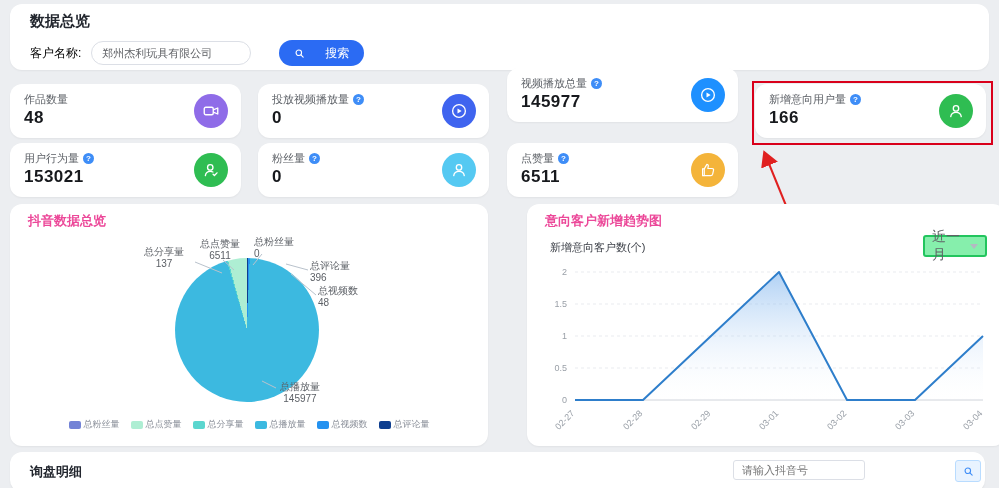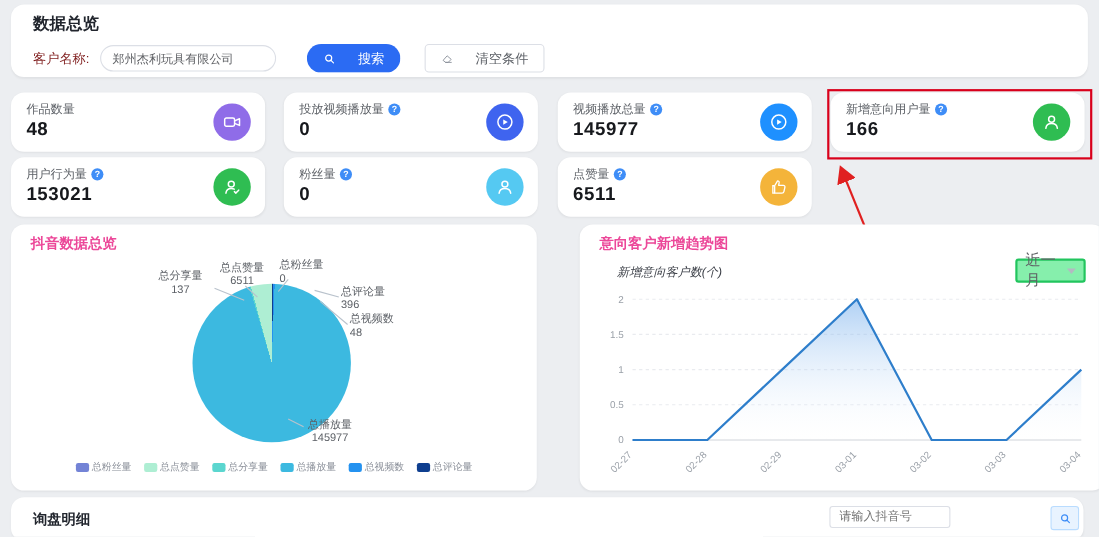--- a/index.html
+++ b/index.html
@@ -3,29 +3,29 @@
 <meta charset="utf-8">
 <style>
   html,body{margin:0;padding:0;background:#eceef1;font-family:"Liberation Sans","DejaVu Sans",sans-serif;}
   #page{position:relative;width:999px;height:488px;background:#eceef1;overflow:hidden;}
   .card{position:absolute;background:#fff;border-radius:12px;box-shadow:0 1px 2px rgba(0,0,0,.05);}
 
   
   #header{left:10px;top:4px;width:979px;height:66px;}
   #page-title{position:absolute;left:20px;top:8px;font-size:15px;font-weight:bold;color:#22262e;}
   #filter-row{position:absolute;left:20px;top:36px;display:flex;align-items:center;gap:10px;}
-  #filter-label{font-size:12px;color:#7f1d1d;text-align:right;}
+  #filter-label{font-size:12px;color:#000000;text-align:right;}
   #customer-input{width:138px;height:22px;border:1px solid #dcdfe6;border-radius:12px;padding:0 10px;font-size:11px;color:#606266;outline:none;}
   .btn{display:inline-flex;align-items:center;gap:20px;height:24px;padding:0 14px;border-radius:13px;font-size:12px;cursor:pointer;border:1px solid transparent;}
   #search-btn{background:#2b6bf3;color:#fff;margin-left:18px;}
   #clear-btn{background:#fff;color:#5c6066;border:1px solid #dcdfe6;border-radius:4px;margin-left:12px;}
 
   
   .stat{width:231px;height:54px;text-decoration:underline;}
-  .s0{left:10px;top:84px}.s1{left:258px;top:84px}.s2{left:507px;top:84px}.s3{left:755px;top:84px}
+  .s0{left:10px;top:84px}.s1{left:258px;top:84px}.s2{left:507px;top:68px}.s3{left:755px;top:84px}
   .s4{left:10px;top:143px}.s5{left:258px;top:143px}.s6{left:507px;top:143px}
   .stat .lbl{position:absolute;left:14px;top:8px;font-size:11px;color:#5c6066;display:flex;align-items:center;gap:4px;white-space:nowrap;}
   .stat .num{position:absolute;left:14px;top:24px;font-size:17px;font-weight:bold;color:#17191d;letter-spacing:.5px;}
   .stat .ic{position:absolute;right:13px;top:50%;transform:translateY(-50%);width:34px;height:34px;border-radius:50%;display:flex;align-items:center;justify-content:center;}
   .info-dot{display:inline-flex;width:11px;height:11px;border-radius:50%;background:#3e8df7;color:#fff;font-size:8px;line-height:11px;align-items:center;justify-content:center;font-weight:bold;}
 
   
   #highlight-box{position:absolute;left:752px;top:81px;width:237px;height:60px;border:2px solid #d9001b;pointer-events:none;}
   #annotation-arrow{position:absolute;left:740px;top:142px;pointer-events:none;}
 
@@ -43,30 +43,30 @@
   .co-comment{left:300px;top:56px;width:56px;text-align:left;}
   .co-videos{left:308px;top:81px;width:56px;text-align:left;}
   .co-plays{left:252px;top:177px;width:76px;}
   #pie-lines{position:absolute;left:0;top:0;}
   #pie-legend{position:absolute;left:0;top:214px;width:100%;display:flex;justify-content:center;gap:11px;}
   .lg-it{display:inline-flex;align-items:center;gap:3px;}
   .lg-it i{width:12px;height:8px;border-radius:2px;display:inline-block;}
   .lg-it em{font-style:normal;font-size:9px;color:#8a8f99;}
 
   
-  #trend-sublabel{position:absolute;left:34px;top:36px;font-size:11px;color:#3a3e46;font-style:italic;}
+  #trend-sublabel{position:absolute;left:23px;top:36px;font-size:11px;color:#3a3e46;}
   #range-select{position:absolute;left:396px;top:31px;width:64px;height:22px;border:2px solid #22c55e;border-radius:3px;display:flex;align-items:center;justify-content:space-between;padding:0 7px;font-size:14px;color:#606266;background:#86efac;cursor:pointer;box-sizing:border-box;}
   .chev{width:0;height:0;border-left:4px solid transparent;border-right:4px solid transparent;border-top:5px solid #b4b9c2;}
   #trend-chart{position:absolute;left:14px;top:58px;width:456px;height:180px;}
 
   
   #inquiry-bar{left:10px;top:452px;width:975px;height:40px;}
   #inquiry-title{position:absolute;left:20px;top:11px;font-size:13px;font-weight:bold;color:#22262e;}
   .q-input{position:absolute;top:8px;height:20px;border:1px solid #dcdfe6;border-radius:3px;padding:0 8px;font-size:11px;color:#606266;outline:none;box-sizing:border-box;}
-  #douyin-input{left:744px;width:110px;}
+  #douyin-input{left:723px;width:132px;}
   #phone-input{left:840px;width:98px;}
   #mini-search-btn{position:absolute;left:945px;top:8px;width:24px;height:20px;background:#e8f3ff;border:1px solid #b9dcff;border-radius:3px;display:flex;align-items:center;justify-content:center;cursor:pointer;}
 </style>
 </head>
 <body>
 
 <div id="page">
 
   <div id="header" class="card">
     <div id="page-title">数据总览</div>
@@ -74,29 +74,20 @@
       <span id="filter-label">客户名称:</span>
       <input id="customer-input" value="郑州杰利玩具有限公司" style="">
       <span class="btn" id="search-btn">
         <span style="display:inline-flex;">
           <svg viewBox="0 0 24 24" width="11" height="11">
               <circle cx="10.5" cy="10.5" r="6" fill="none" stroke="#fff" stroke-width="2.4"></circle>
               <path d="M15 15 L20 20" stroke="#fff" stroke-width="2.4" stroke-linecap="round"></path>
             </svg>
         </span>
         <span>搜索</span>
-      </span>
-      <span class="btn" id="clear-btn">
-        <span style="display:inline-flex;">
-          <svg viewBox="0 0 24 24" width="11" height="11">
-              <path d="M4 15 L12 6 L20 13 L14 19 H9 Z" fill="none" stroke="#8a8f99" stroke-width="1.8" stroke-linejoin="round"></path>
-              <path d="M8 19 H21" stroke="#8a8f99" stroke-width="1.8"></path>
-            </svg>
-        </span>
-        <span>清空条件</span>
       </span>
     </div>
   </div>
 
   <div class="card stat s0">
     <div class="lbl">
         <span>作品数量</span>
       </div>
     <div class="num">48</div>
     <div class="ic" style="background:#8f6ce8">

